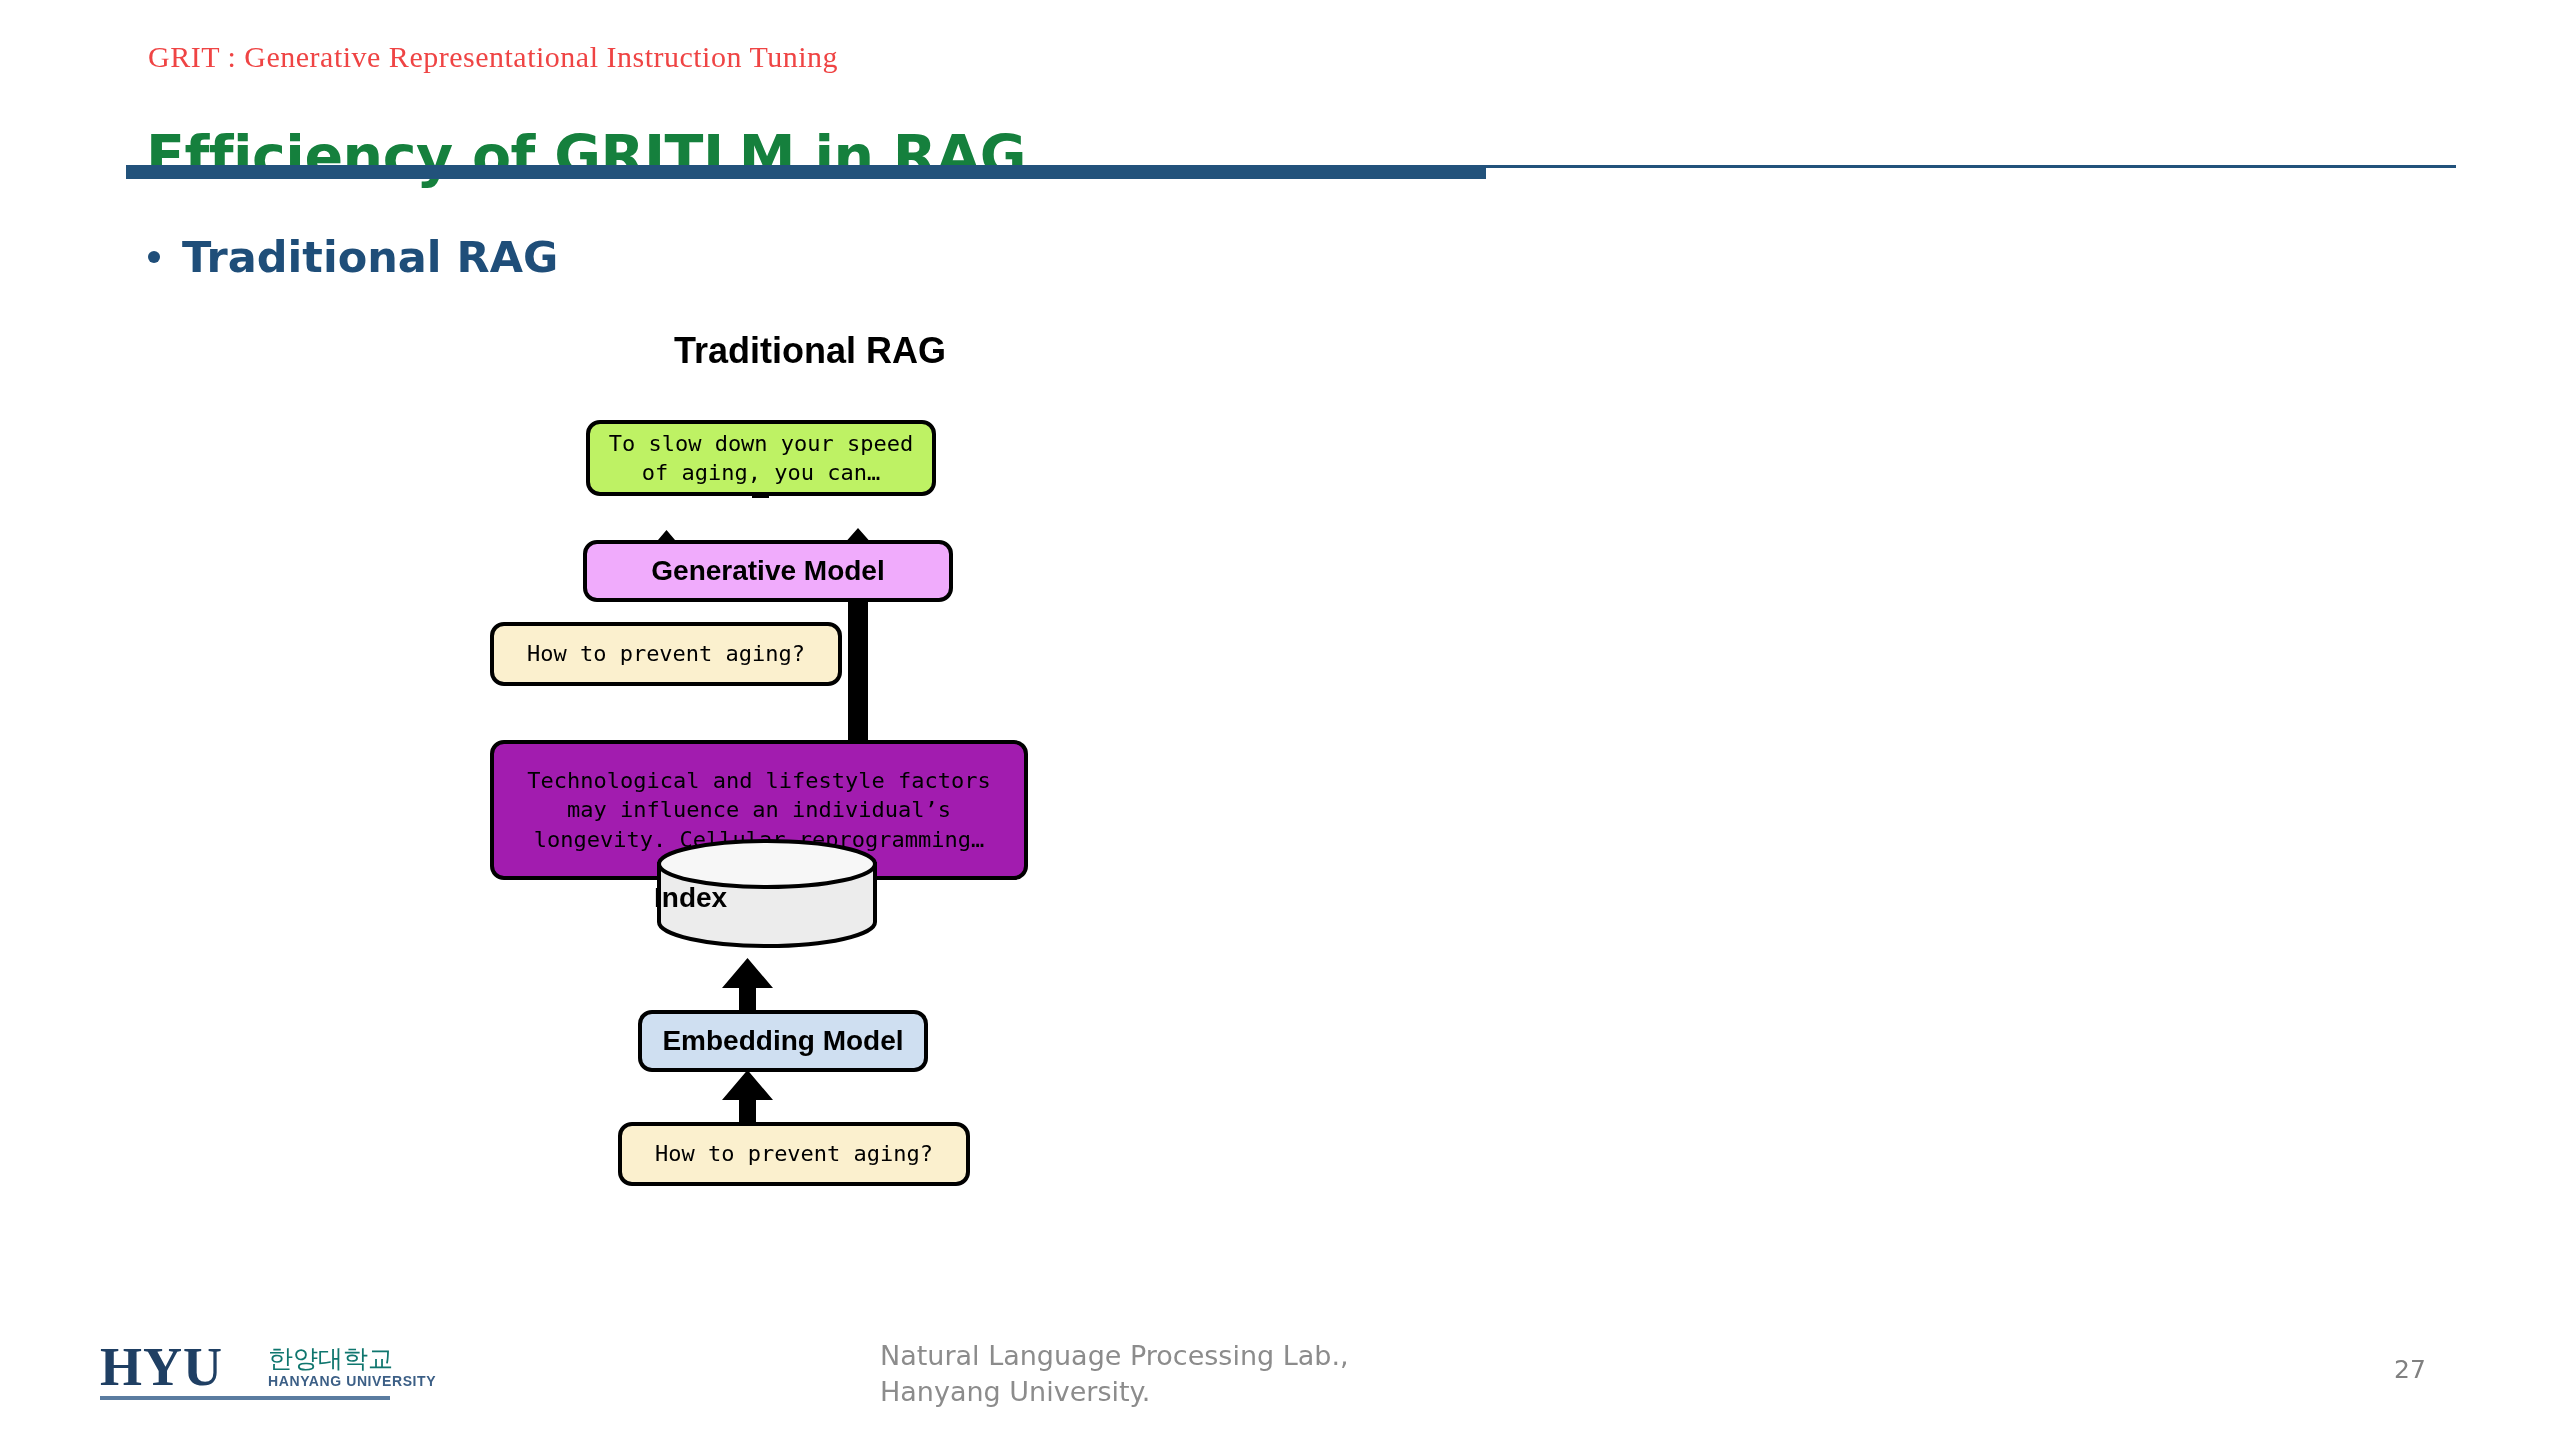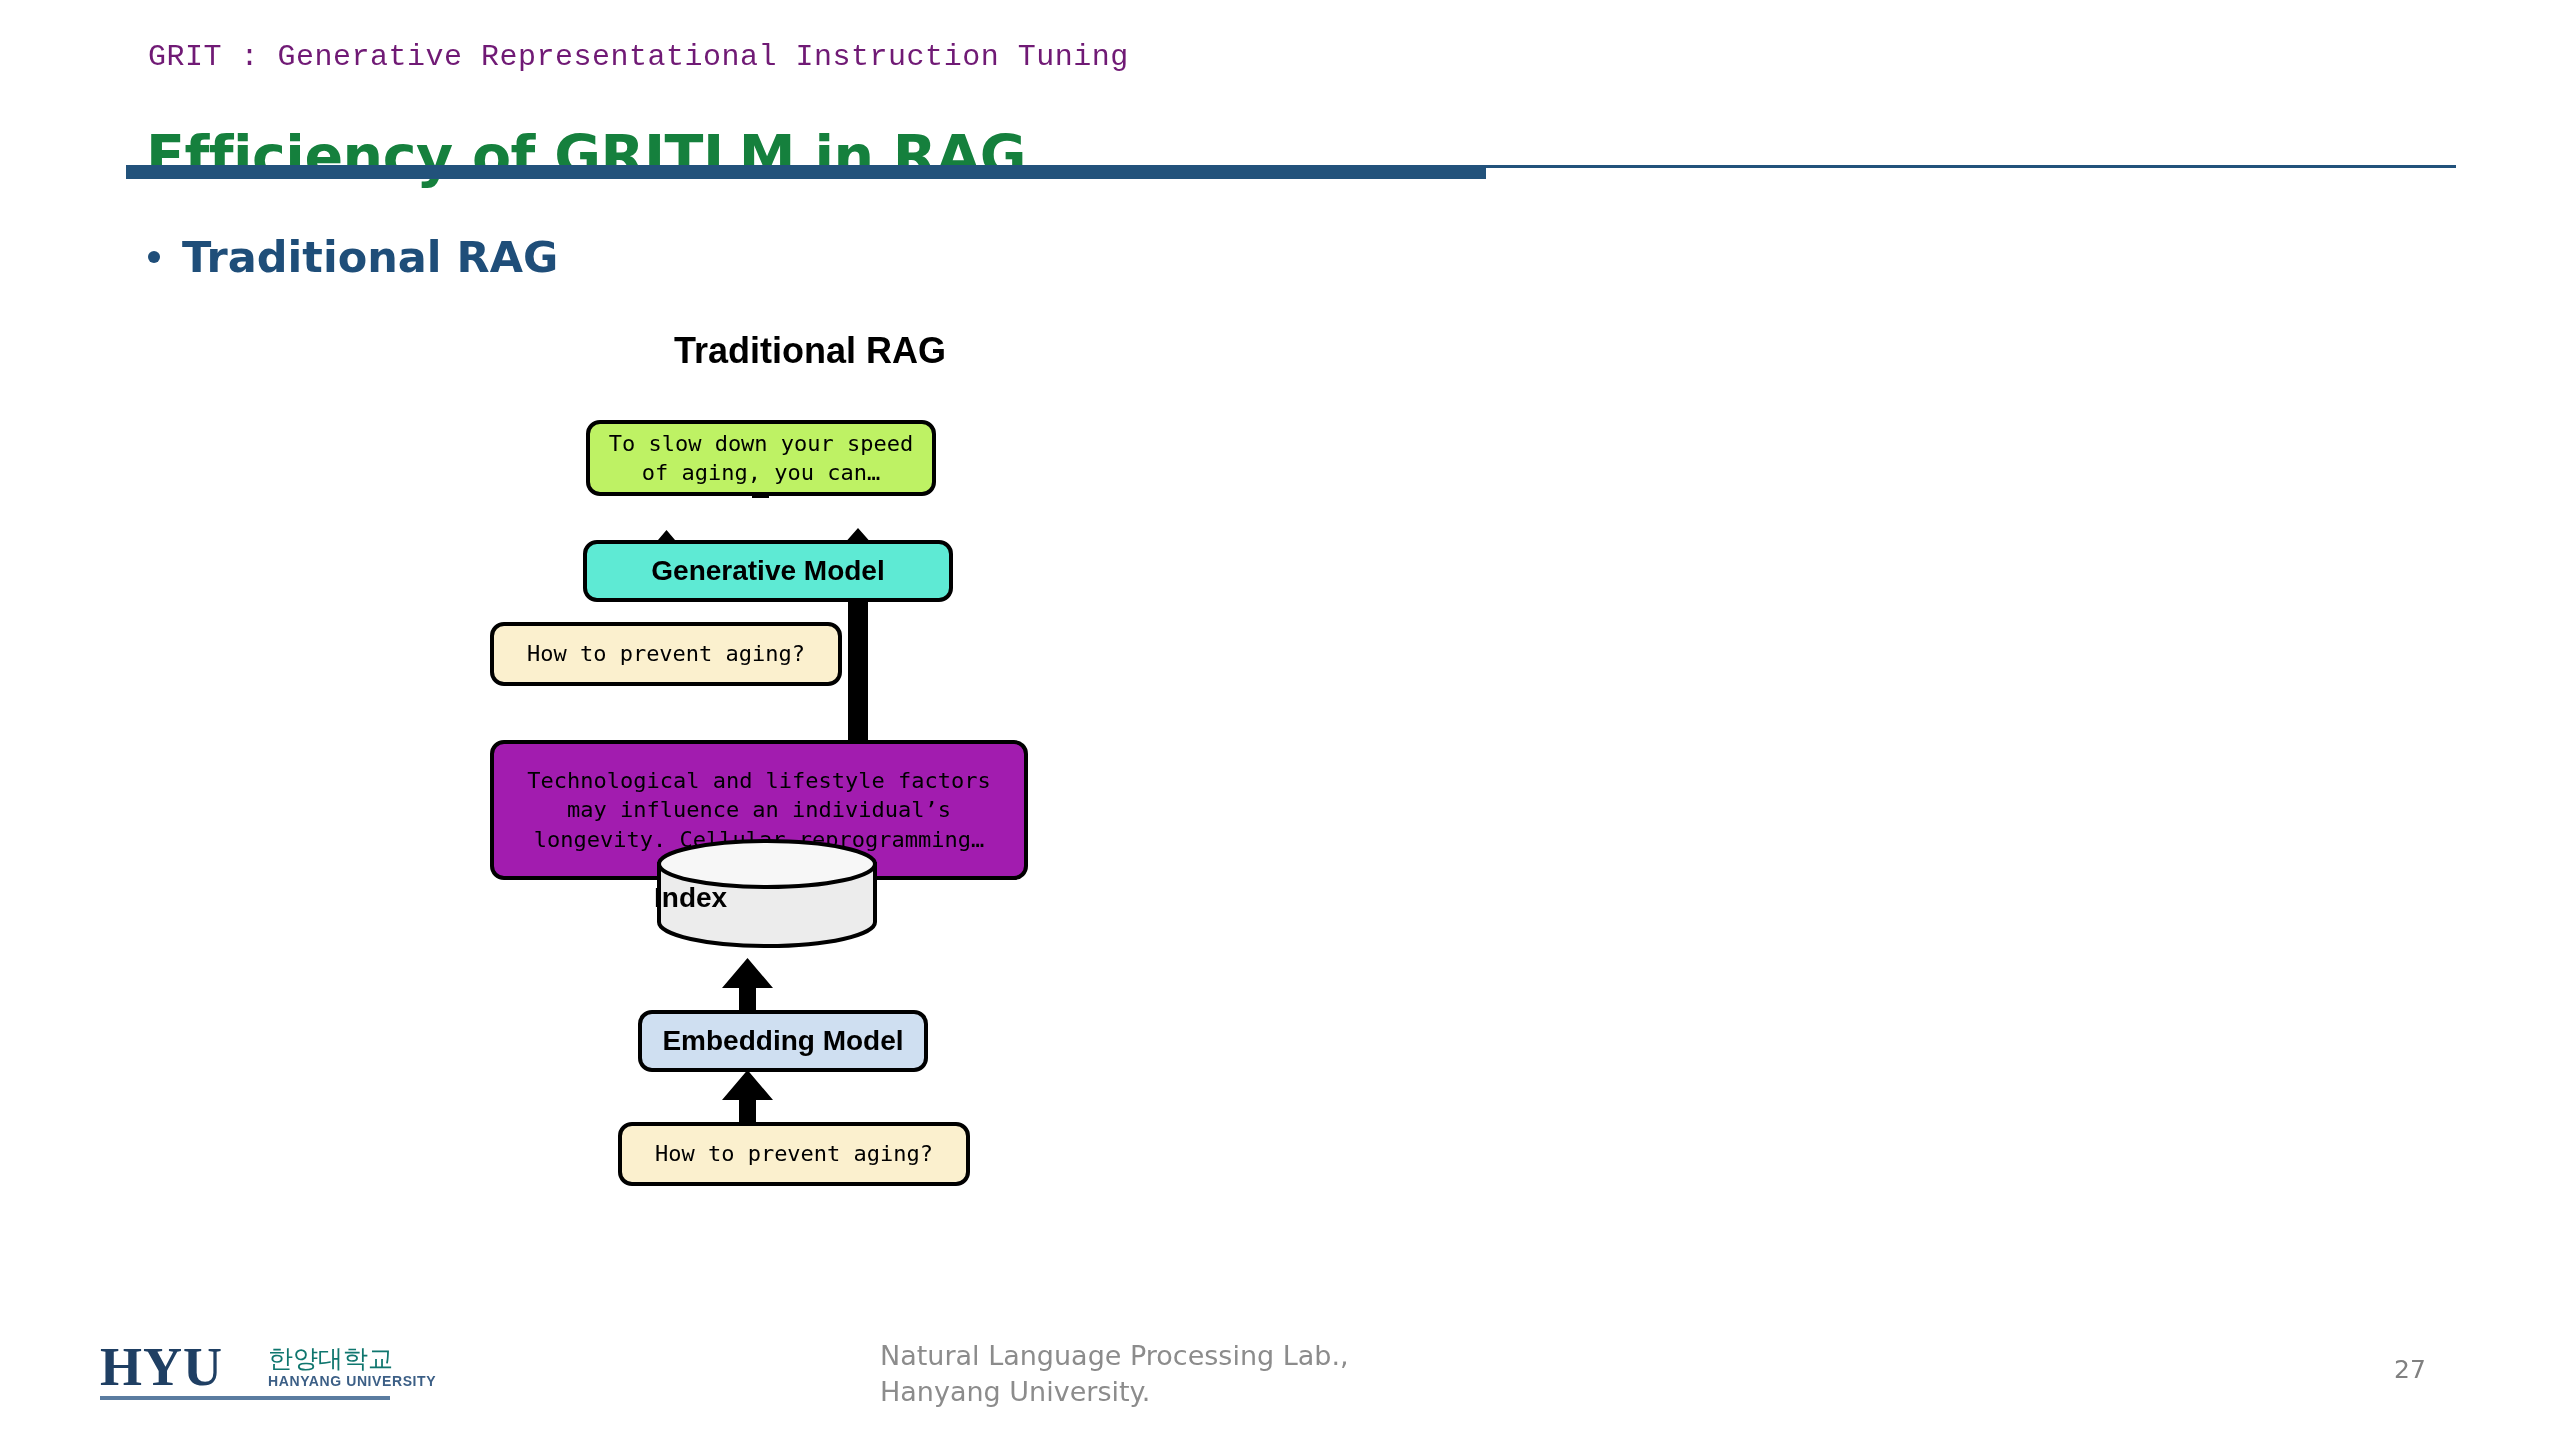--- a/index.html
+++ b/index.html
@@ -19,24 +19,24 @@
   #slide-header {
     position: absolute;
     left: 0; top: 0;
     width: 2560px;
     height: 185px;
   }
   #eyebrow {
     position: absolute;
     left: 148px;
     top: 40px;
-    font-family: Liberation Mono, monospace;
+    font-family: Liberation Serif, serif;
     font-size: 30px;
     letter-spacing: 0.5px;
-    color: #701a75;
+    color: #ef4444;
     white-space: nowrap;
   }
   #page-title {
     position: absolute;
     left: 146px;
     top: 78px;
     font-family: "DejaVu Sans", sans-serif;
     font-size: 57px;
     font-weight: bold;
     letter-spacing: -0.5px;
@@ -271,21 +271,21 @@
 
         <path d="M249 722 v-22 h-17 l25.5 -30 l25.5 30 h-17 v22 z"></path>
       </g>
     </svg>
 
     <div class="node mono" id="node-answer" style="left:96px; top:20px; width:350px; height:76px; background:#bef264;">
       <span>To slow down your speed
 of aging, you can…</span>
     </div>
 
-    <div class="node bold-label" id="node-generative" style="left:93px; top:140px; width:370px; height:62px; background:#5eead4;">
+    <div class="node bold-label" id="node-generative" style="left:93px; top:140px; width:370px; height:62px; background:#f0abfc;">
       <span>Generative Model</span>
     </div>
 
     <div class="node mono" id="node-query-top" style="left:0px; top:222px; width:352px; height:64px; background:#fbf0ce;">
       <span>How to prevent aging?</span>
     </div>
 
     <div class="node mono" id="node-context" style="left:0px; top:340px; width:538px; height:140px; background:#a21caf;">
       <span>Technological and lifestyle factors
 may influence an individual’s

